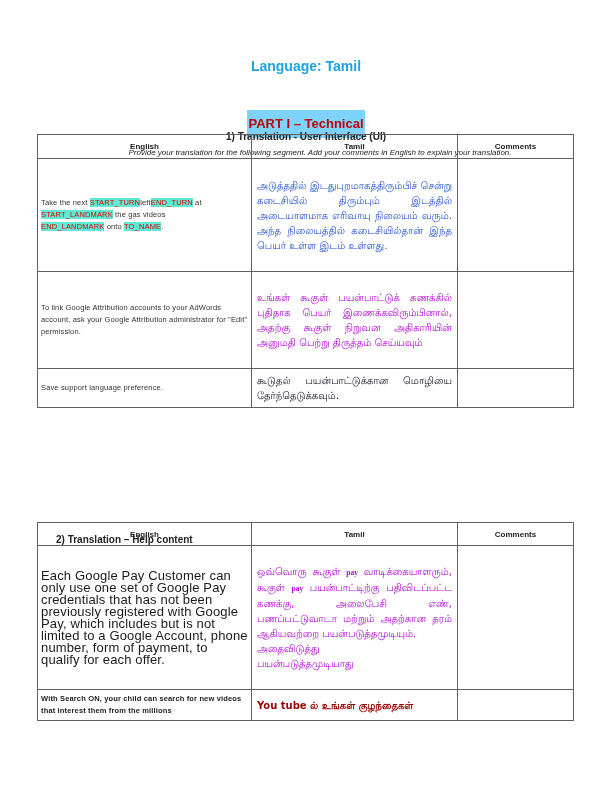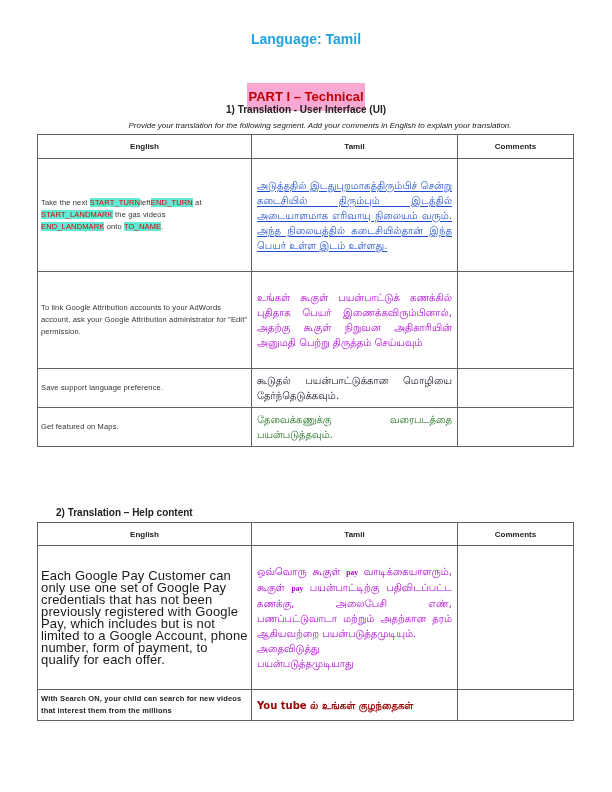--- a/index.html
+++ b/index.html
@@ -1,43 +1,43 @@
 <!DOCTYPE html>
 <html><head>
   <meta charset="utf-8">
   <style>
     html, body { margin: 0; padding: 0; background: #ffffff; }
     body { width: 612px; height: 792px; position: relative; overflow: hidden;
            font-family: "Liberation Sans", "DejaVu Sans", sans-serif; color: #222; }
-    .abs { position: absolute; }
+    .abs { position: absolute; margin-top: 27px; }
     .lang-title { left: 0; width: 612px; top: 31px; text-align: center;
                   font-size: 14px; font-weight: bold; color: #1fa3e0; }
     .part-title-wrap { left: 0; width: 612px; top: 83px; text-align: center; }
-    .part-title { display: inline-block; background: #f9a8d4; color: #c00000;
+    .part-title { display: inline-block; background: #7dd3fc; color: #c00000;
                   font-size: 13px; font-weight: bold; padding: 6px 1px; line-height: 16px; }
     .section-heading { font-size: 10px; font-weight: bold; color: #222; }
     .sec1-heading { left: 0; width: 612px; top: 104px; text-align: center; }
     .instructions { left: 0; width: 640px; top: 121px; text-align: center;
                     font-size: 8px; font-style: italic; color: #222; }
     .sec2-heading { left: 56px; top: 507px; }
 
     table.tt { position: absolute; left: 37px; width: 448px; border-collapse: collapse;
                table-layout: fixed; }
     table.tt td, table.tt th { border: 1.2px solid #606060; padding: 0 3px; vertical-align: middle; }
     table.tt th { font-size: 8px; font-weight: bold; text-align: center; color: #222; }
     .c1 { width: 214px; }
     .c2 { width: 206px; }
     .c3 { width: 116px; }
     .en { font-size: 7.5px; line-height: 12px; color: #333; letter-spacing: 0.15px; }
     .en.bold { font-weight: bold; color: #222; margin-left: 16px; }
     .en.dark { color: #1a1a1a; font-size: 13px; }
     .hl { background: #5eead4; color: #e00000; }
     .ta { font-family: "DejaVu Sans", sans-serif; font-size: 10px; line-height: 15px;
           text-align: justify; text-align-last: left; padding-left: 5px !important; padding-right: 5px !important; }
-    .ta-blue { color: #1f4fd0; text-decoration: underline; text-decoration-color: #1f4fd0; text-underline-offset: 2px; }
+    .ta-blue { color: #1f4fd0; text-decoration-color: #1f4fd0; text-underline-offset: 2px; }
     .ta-purple { color: #b000d8; }
     .ta-black { color: #111122; margin-left: 17px; }
     .ta-green { color: #1e6e1e; }
     .ta-maroon { color: #9b0000; font-weight: bold; text-align: center; }
     .pay-en { font-family: Liberation Serif, serif; font-weight: bold; font-size: 7.5px; }
     .on-bold { font-weight: bold; }
   </style>
 </head>
 <body>
 
@@ -70,25 +70,20 @@
   <tr style="height:97px;">
     <td class="en">To link Google Attribution accounts to your AdWords account, ask your Google Attribution administrator for "Edit" permission.</td>
     <td class="ta ta-purple">உங்கள் கூகுள் பயன்பாட்டுக் கணக்கில் புதிதாக பெயர் இணைக்கவிரும்பினால், அதற்கு கூகுள் நிறுவன அதிகாரியின் அனுமதி பெற்று திருத்தம் செய்யவும்</td>
     <td></td>
   </tr>
   <tr style="height:39px;">
     <td class="en">Save support language preference.</td>
     <td class="ta ta-black">கூடுதல் பயன்பாட்டுக்கான மொழியை தேர்ந்தெடுக்கவும்.</td>
     <td></td>
   </tr>
-  <tr style="height:39px;">
-    <td class="en">Get featured on Maps.</td>
-    <td class="ta ta-green">தேவைக்கணுக்கு வரைபடத்தை பயன்படுத்தவும்.</td>
-    <td></td>
-  </tr>
 </tbody>
   </table>
 
 <div class="abs section-heading sec2-heading">2) Translation – Help content</div>
 
 <table class="tt" style="top:522px;">
   <colgroup>
       <col class="c1">
       <col class="c2">
       <col class="c3">

